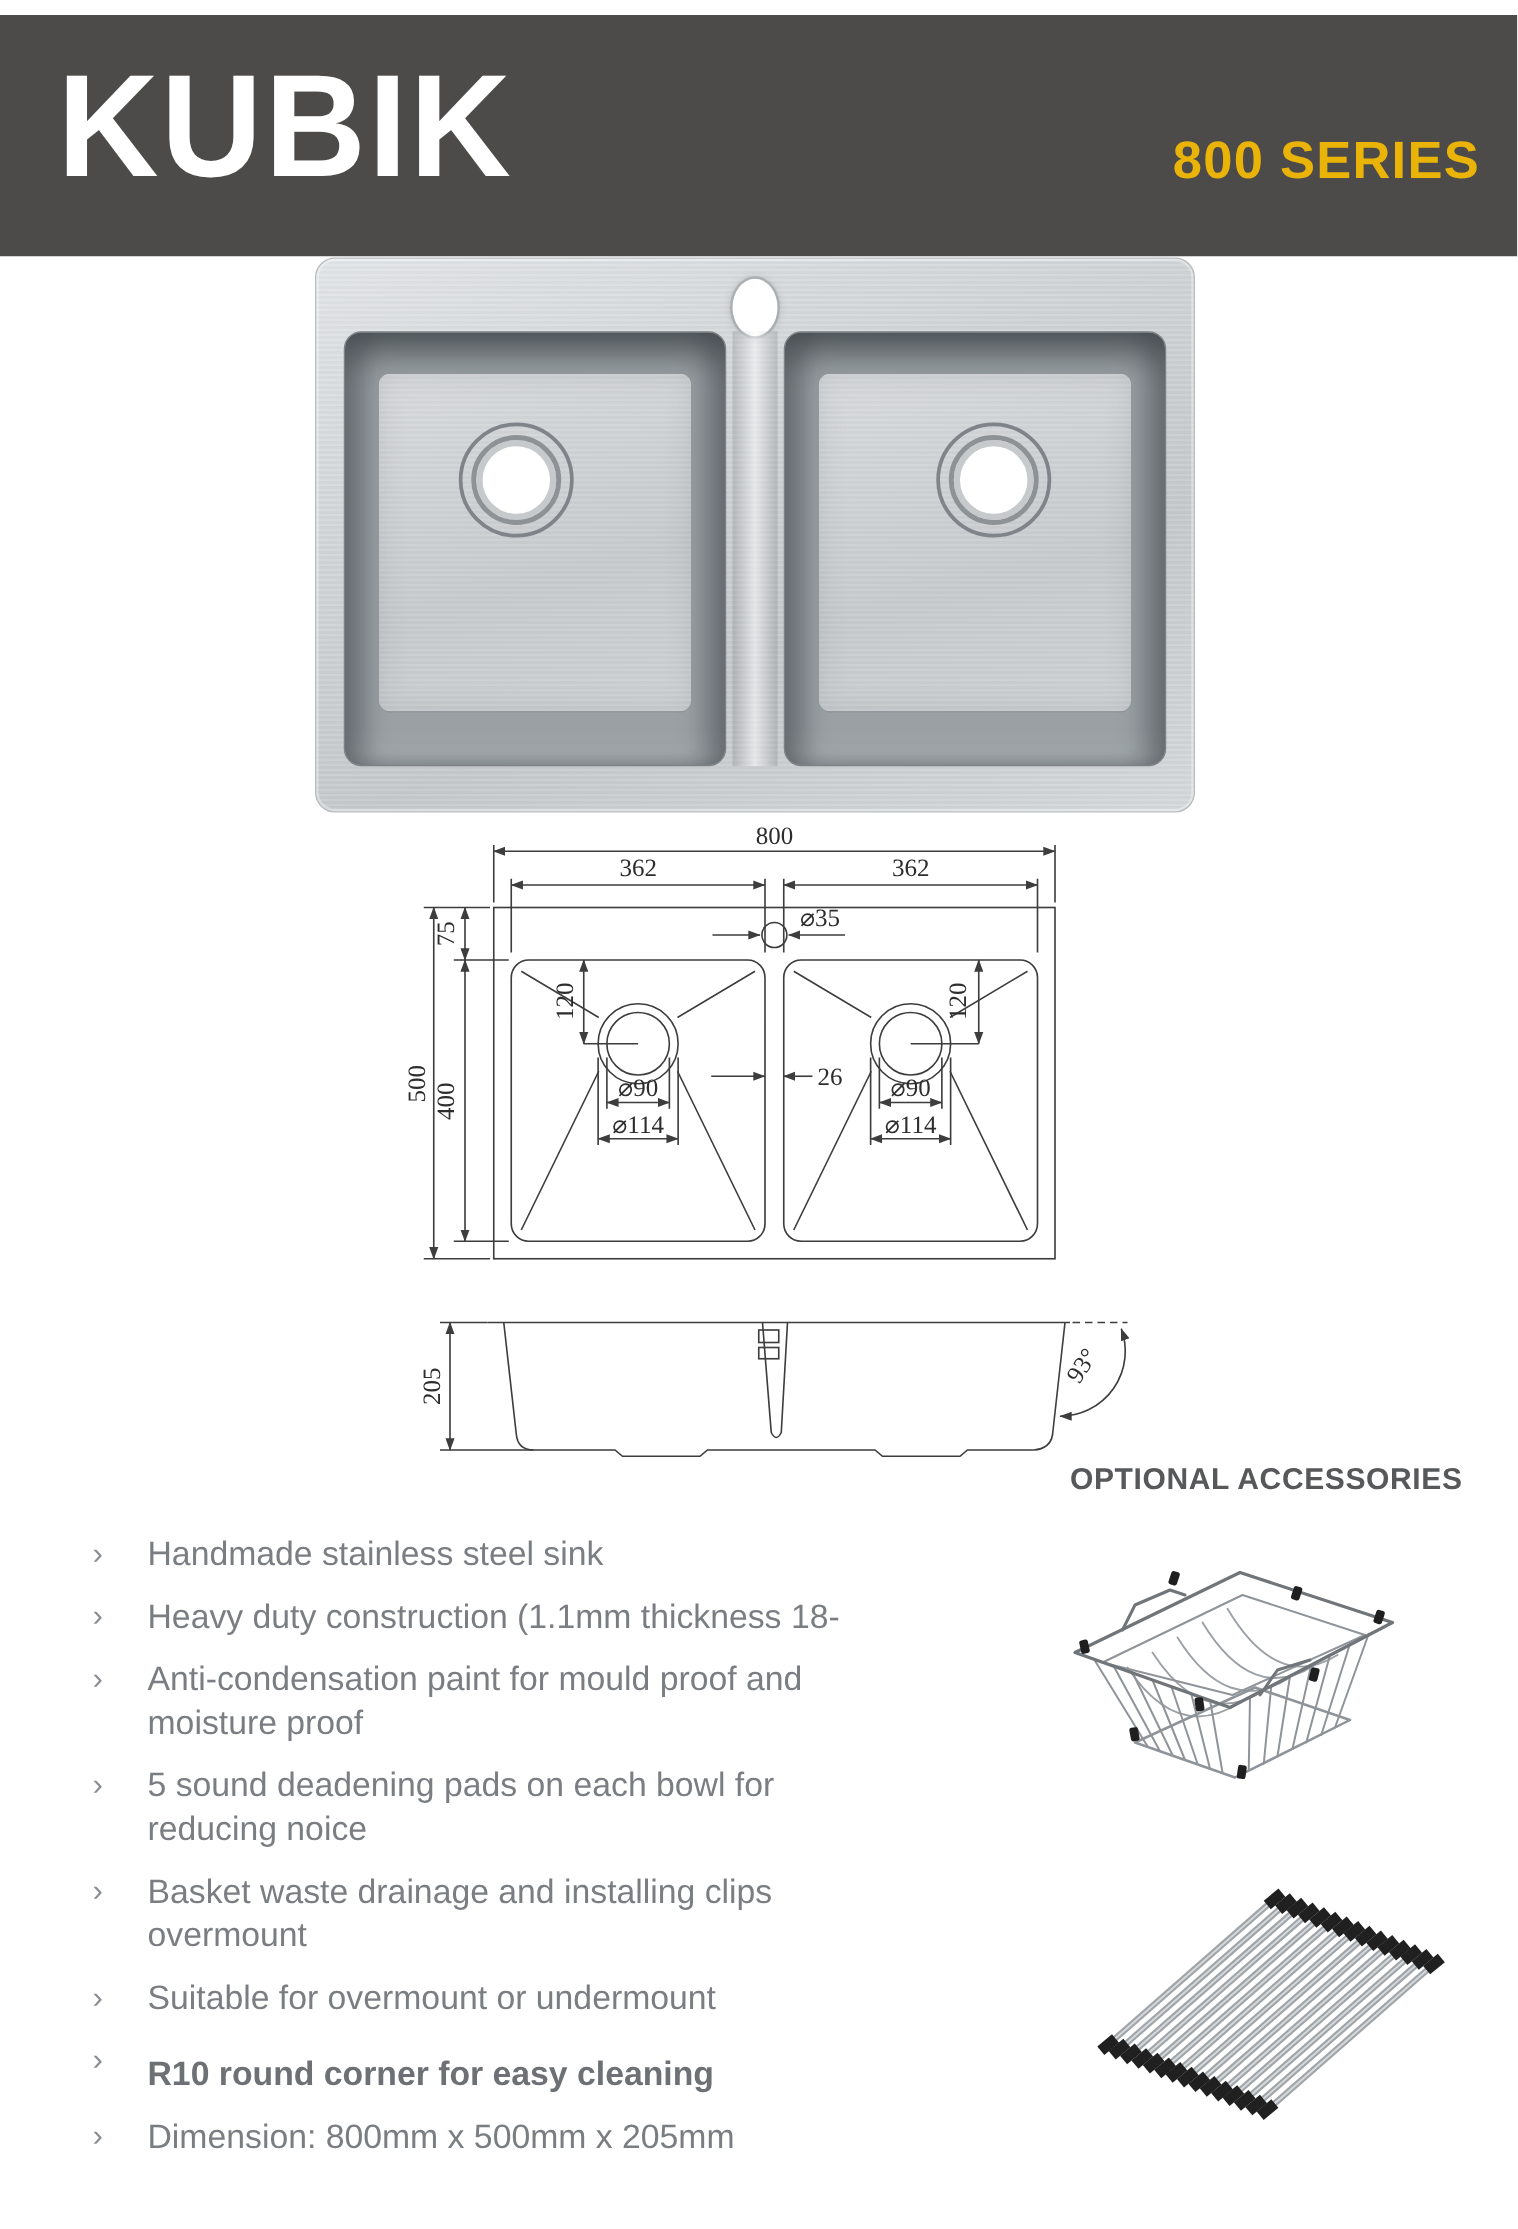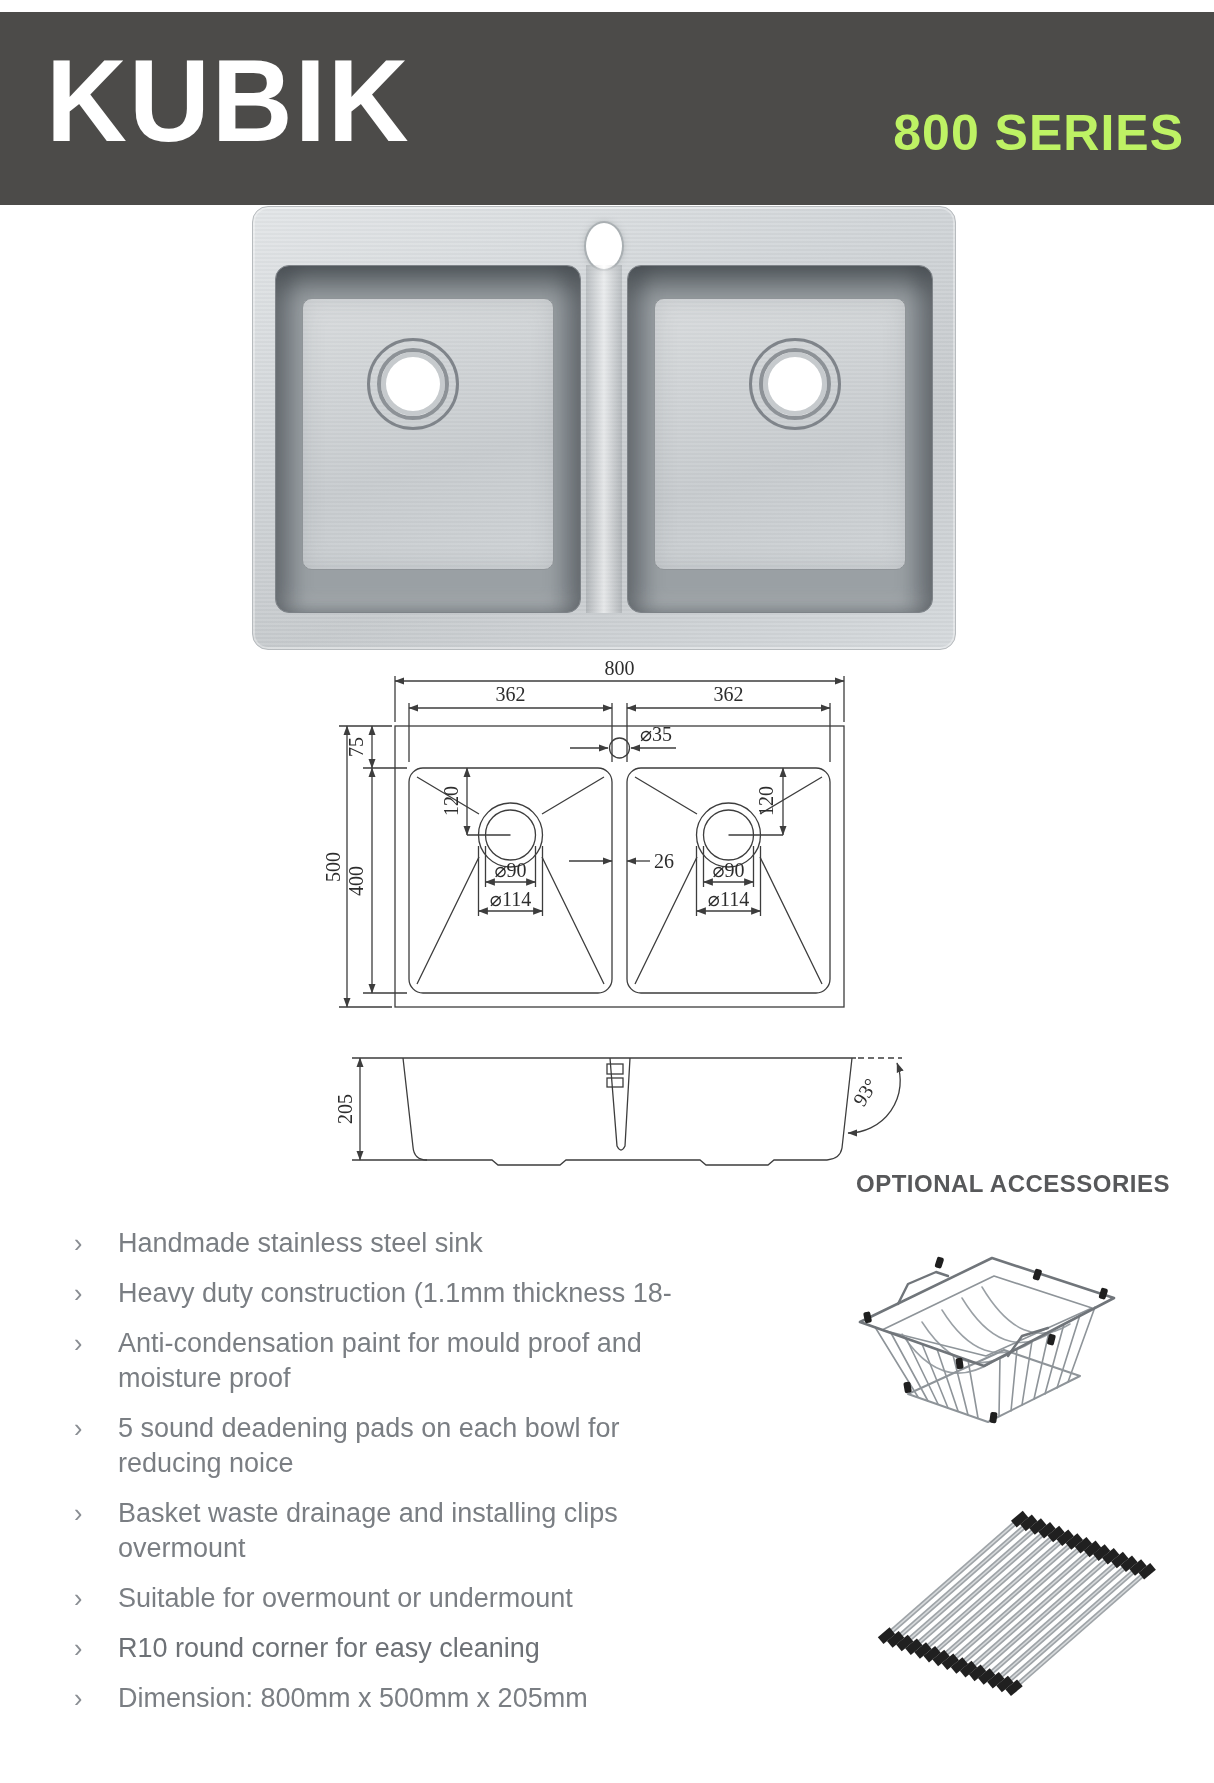--- a/index.html
+++ b/index.html
@@ -4,22 +4,22 @@
 <style>
   * { margin:0; padding:0; box-sizing:border-box; }
   html,body { background:#ffffff; }
   body { font-family:"Liberation Sans", sans-serif; }
   .page { position:relative; width:1214px; height:1783px; background:#fff; overflow:hidden; }
 
   
   .header { position:absolute; left:0; top:0; width:1214px; height:193px; background:#4c4b49;margin-top:12px; }
   .brand { position:absolute; left:46px; top:22px; font-size:112px; font-weight:bold;
            color:#ffffff; letter-spacing:2px; transform:scaleY(1.04); transform-origin:top left; }
-  .series { position:absolute; right:30px; top:92px; font-size:50px; font-weight:bold;
-            color:#bef264; letter-spacing:1px; }
+  .series { position:absolute; right:30px; top:92px; font-size:42px; font-weight:bold;
+            color:#eab308; letter-spacing:1px; }
 
   
   .photo { position:absolute; left:252px; top:206px; width:704px; height:444px; }
   .sink-outer { position:absolute; inset:0; border-radius:16px;
      background:
        repeating-linear-gradient(180deg, rgba(255,255,255,.05) 0 2px, rgba(0,0,0,.025) 2px 4px),
        linear-gradient(160deg,#e3e6e8 0%, #d2d6d9 35%, #c7cbce 65%, #d6dadd 100%);
      border:1px solid #b7bbbe; box-shadow: inset 0 0 0 2px rgba(255,255,255,.35); }
   .faucet-hole { position:absolute; left:calc(50% - 18px); top:16px; width:36px; height:46px;
      border-radius:50%; background:#ffffff;
@@ -54,21 +54,21 @@
   .acc-heading { position:absolute; left:856px; top:1170px; width:320px;
      font-size:24px; font-weight:bold; color:#57585a; letter-spacing:.5px; }
   .acc-basket { position:absolute; left:842px; top:1242px; width:300px; height:210px; }
   .acc-mat    { position:absolute; left:845px; top:1478px; width:320px; height:235px; }
 
   
   .features { position:absolute; left:74px; top:1226px; width:640px; list-style:none; }
   .feature { display:flex; margin-bottom:15px; color:#7a7e83; font-size:27px; line-height:35px; }
   .feature .bullet { width:22px; margin-right:22px; font-size:25px; color:#8a8e93; flex:0 0 auto; }
   .feature .lines { width:558px; }
-  .feature.bold .lines { font-weight:normal; color:#6d7176; }
+  .feature.bold .lines { font-weight:bold; color:#6d7176;margin-top:11px; }
 </style>
 </head>
 <body>
 
 <div class="page">
 
   <div class="header">
     <div class="brand">KUBIK</div>
     <div class="series">800 SERIES</div>
   </div>

